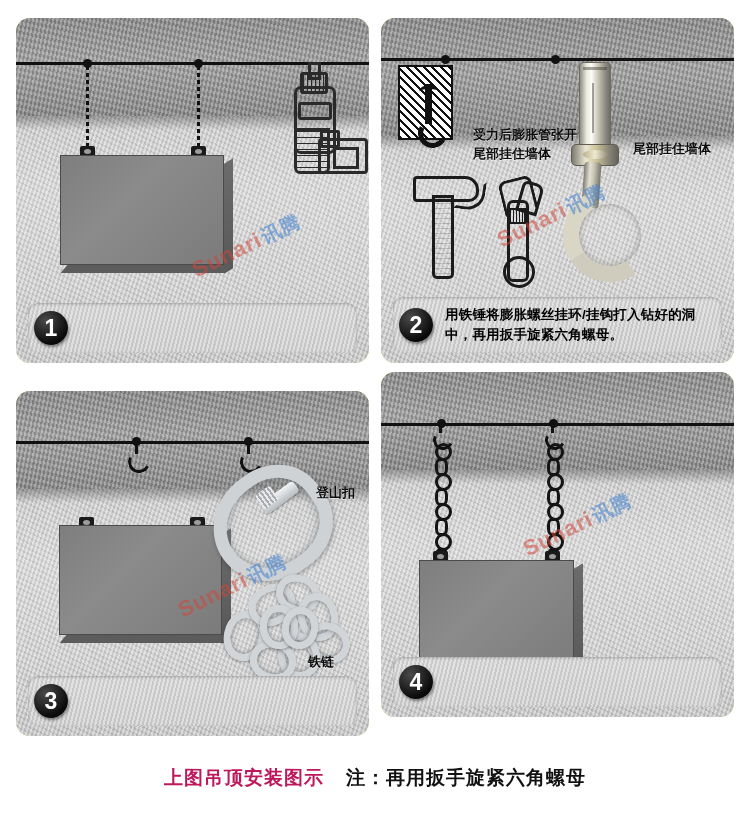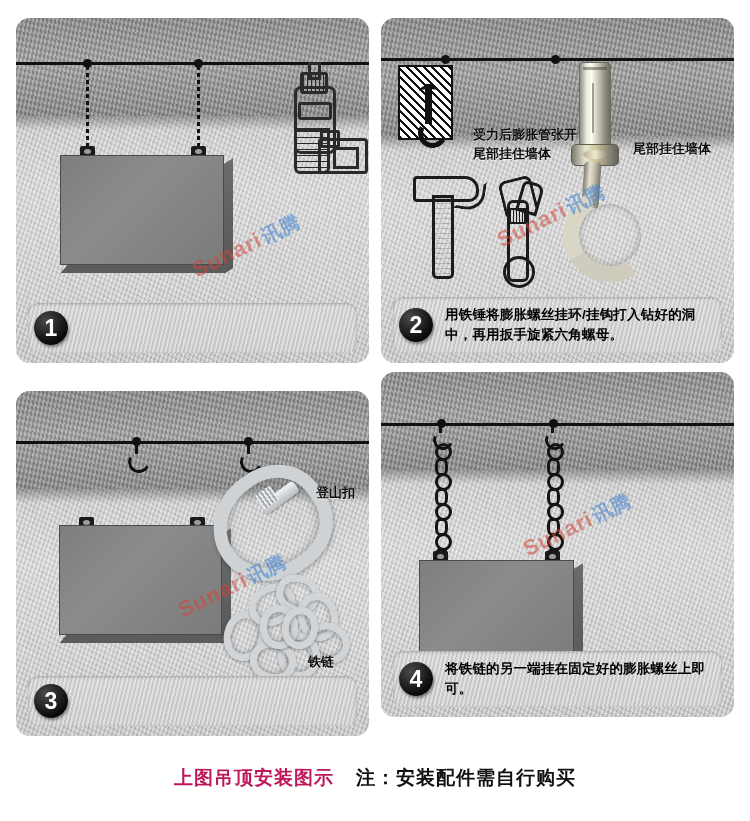--- a/index.html
+++ b/index.html
@@ -492,21 +492,20 @@
       <div class="bottomedge"></div>
       <div class="face"></div>
     </div>
 
     <div class="wm" style="left:138px;top:140px;">
       <span class="lat">Sunari</span><span class="cjk">讯腾</span>
     </div>
 
     <div class="caption">
       <div class="stepnum">4</div>
-      <div class="steptext">将铁链的另一端挂在固定好的膨胀螺丝上即可。</div>
     </div>
   </div>
 
   <div class="footer">
-    <span class="blue">上图吊顶安装图示</span><span class="black">注：安装配件需自行购买</span>
+    <span class="blue">上图吊顶安装图示</span><span class="black">注：再用扳手旋紧六角螺母</span>
   </div>
 
 </div>
 
 </body></html>

